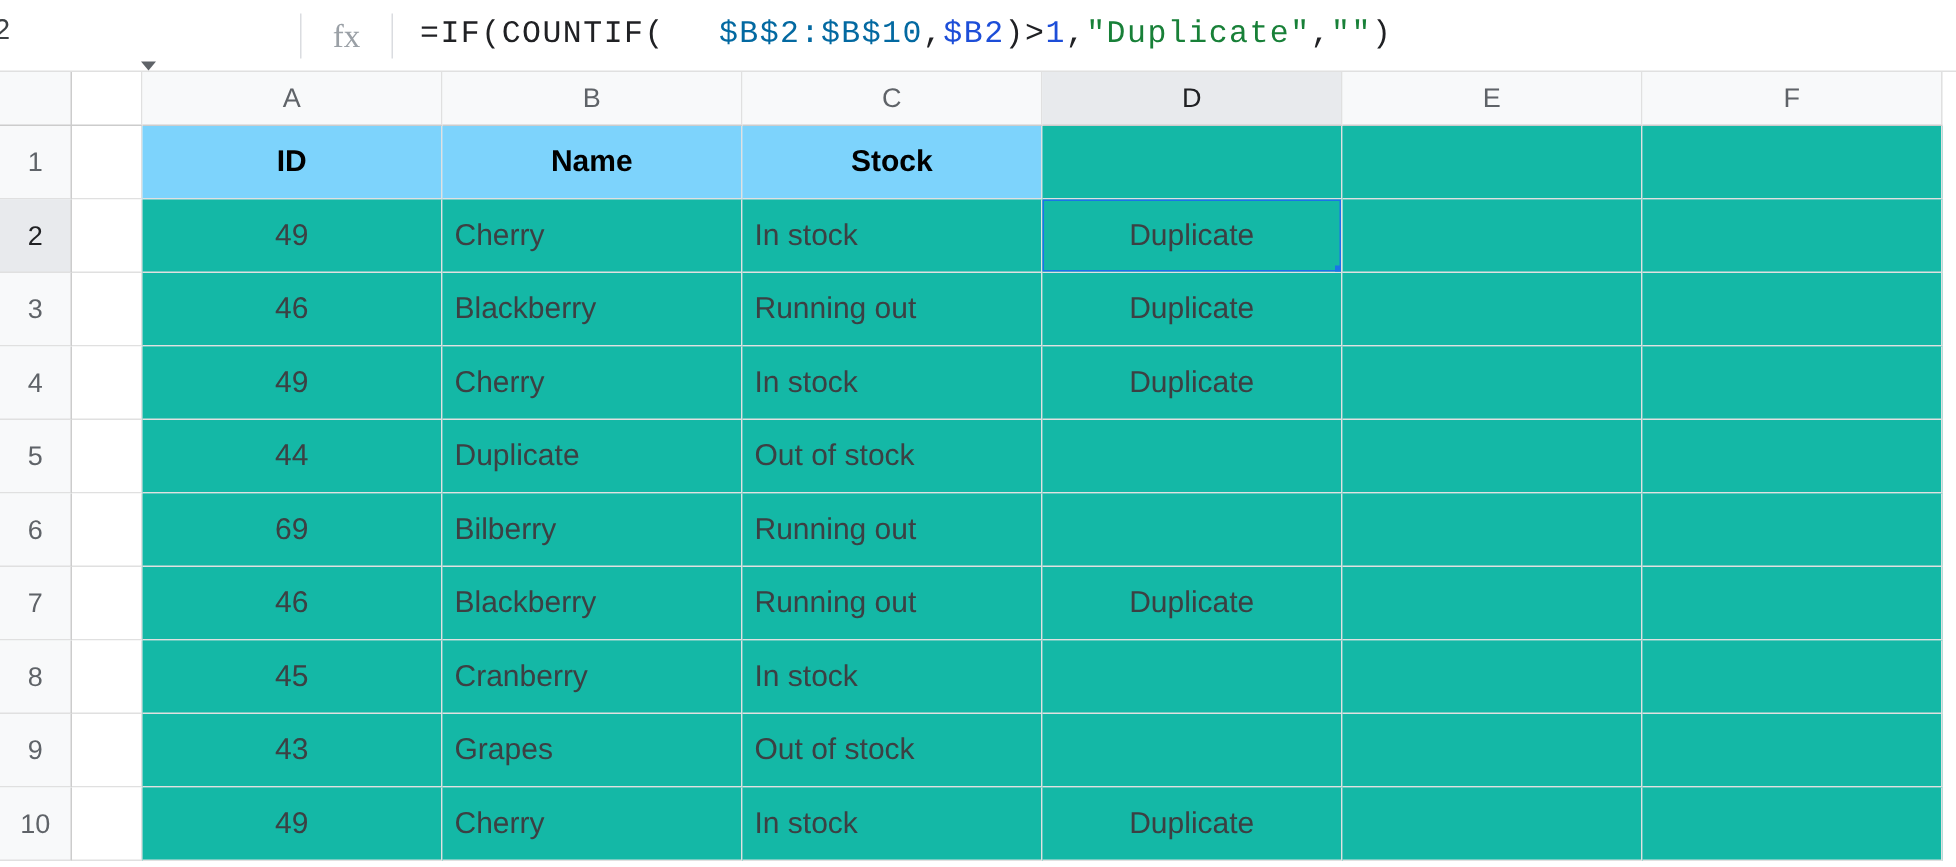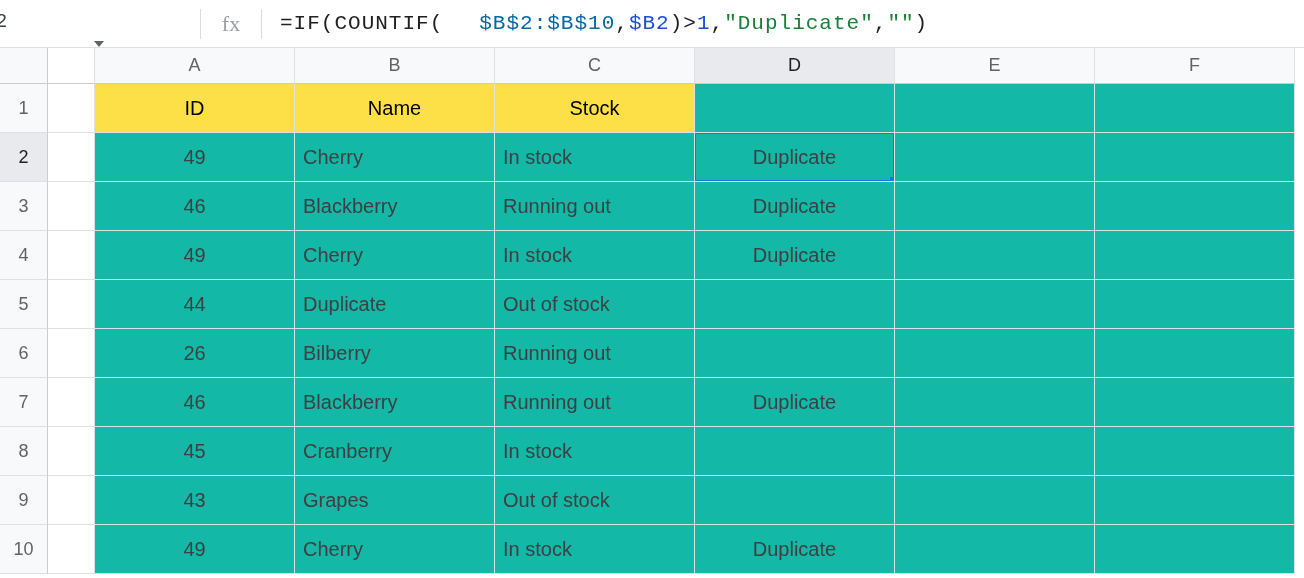--- a/index.html
+++ b/index.html
@@ -134,22 +134,22 @@
     align-items: center;
     padding: 0 8px;
     background: #14b8a6;
     overflow: hidden;
     white-space: nowrap;
   }
   .row-h   { height: 49px; }
   .row-hdr { height: 49px; }
 
   .th {
-    background: #fde047;
-    font-weight: normal;
+    background: #7dd3fc;
+    font-weight: bold;
     color: #000;
     justify-content: center;
   }
   .center { justify-content: center; }
 
   
   .active-cell {
     position: relative;
     z-index: 2;
   }
@@ -234,21 +234,21 @@
   <div class="rowhdr-extra row-hdr"></div>
   <div class="cell row-h center">44</div>
   <div class="cell row-h">Duplicate</div>
   <div class="cell row-h">Out of stock</div>
   <div class="cell row-h center"></div>
   <div class="cell row-h"></div>
   <div class="cell row-h"></div>
 
   <div class="rowhdr row-hdr">6</div>
   <div class="rowhdr-extra row-hdr"></div>
-  <div class="cell row-h center">26</div>
+  <div class="cell row-h center">69</div>
   <div class="cell row-h">Bilberry</div>
   <div class="cell row-h">Running out</div>
   <div class="cell row-h center"></div>
   <div class="cell row-h"></div>
   <div class="cell row-h"></div>
 
   <div class="rowhdr row-hdr">7</div>
   <div class="rowhdr-extra row-hdr"></div>
   <div class="cell row-h center">46</div>
   <div class="cell row-h">Blackberry</div>

